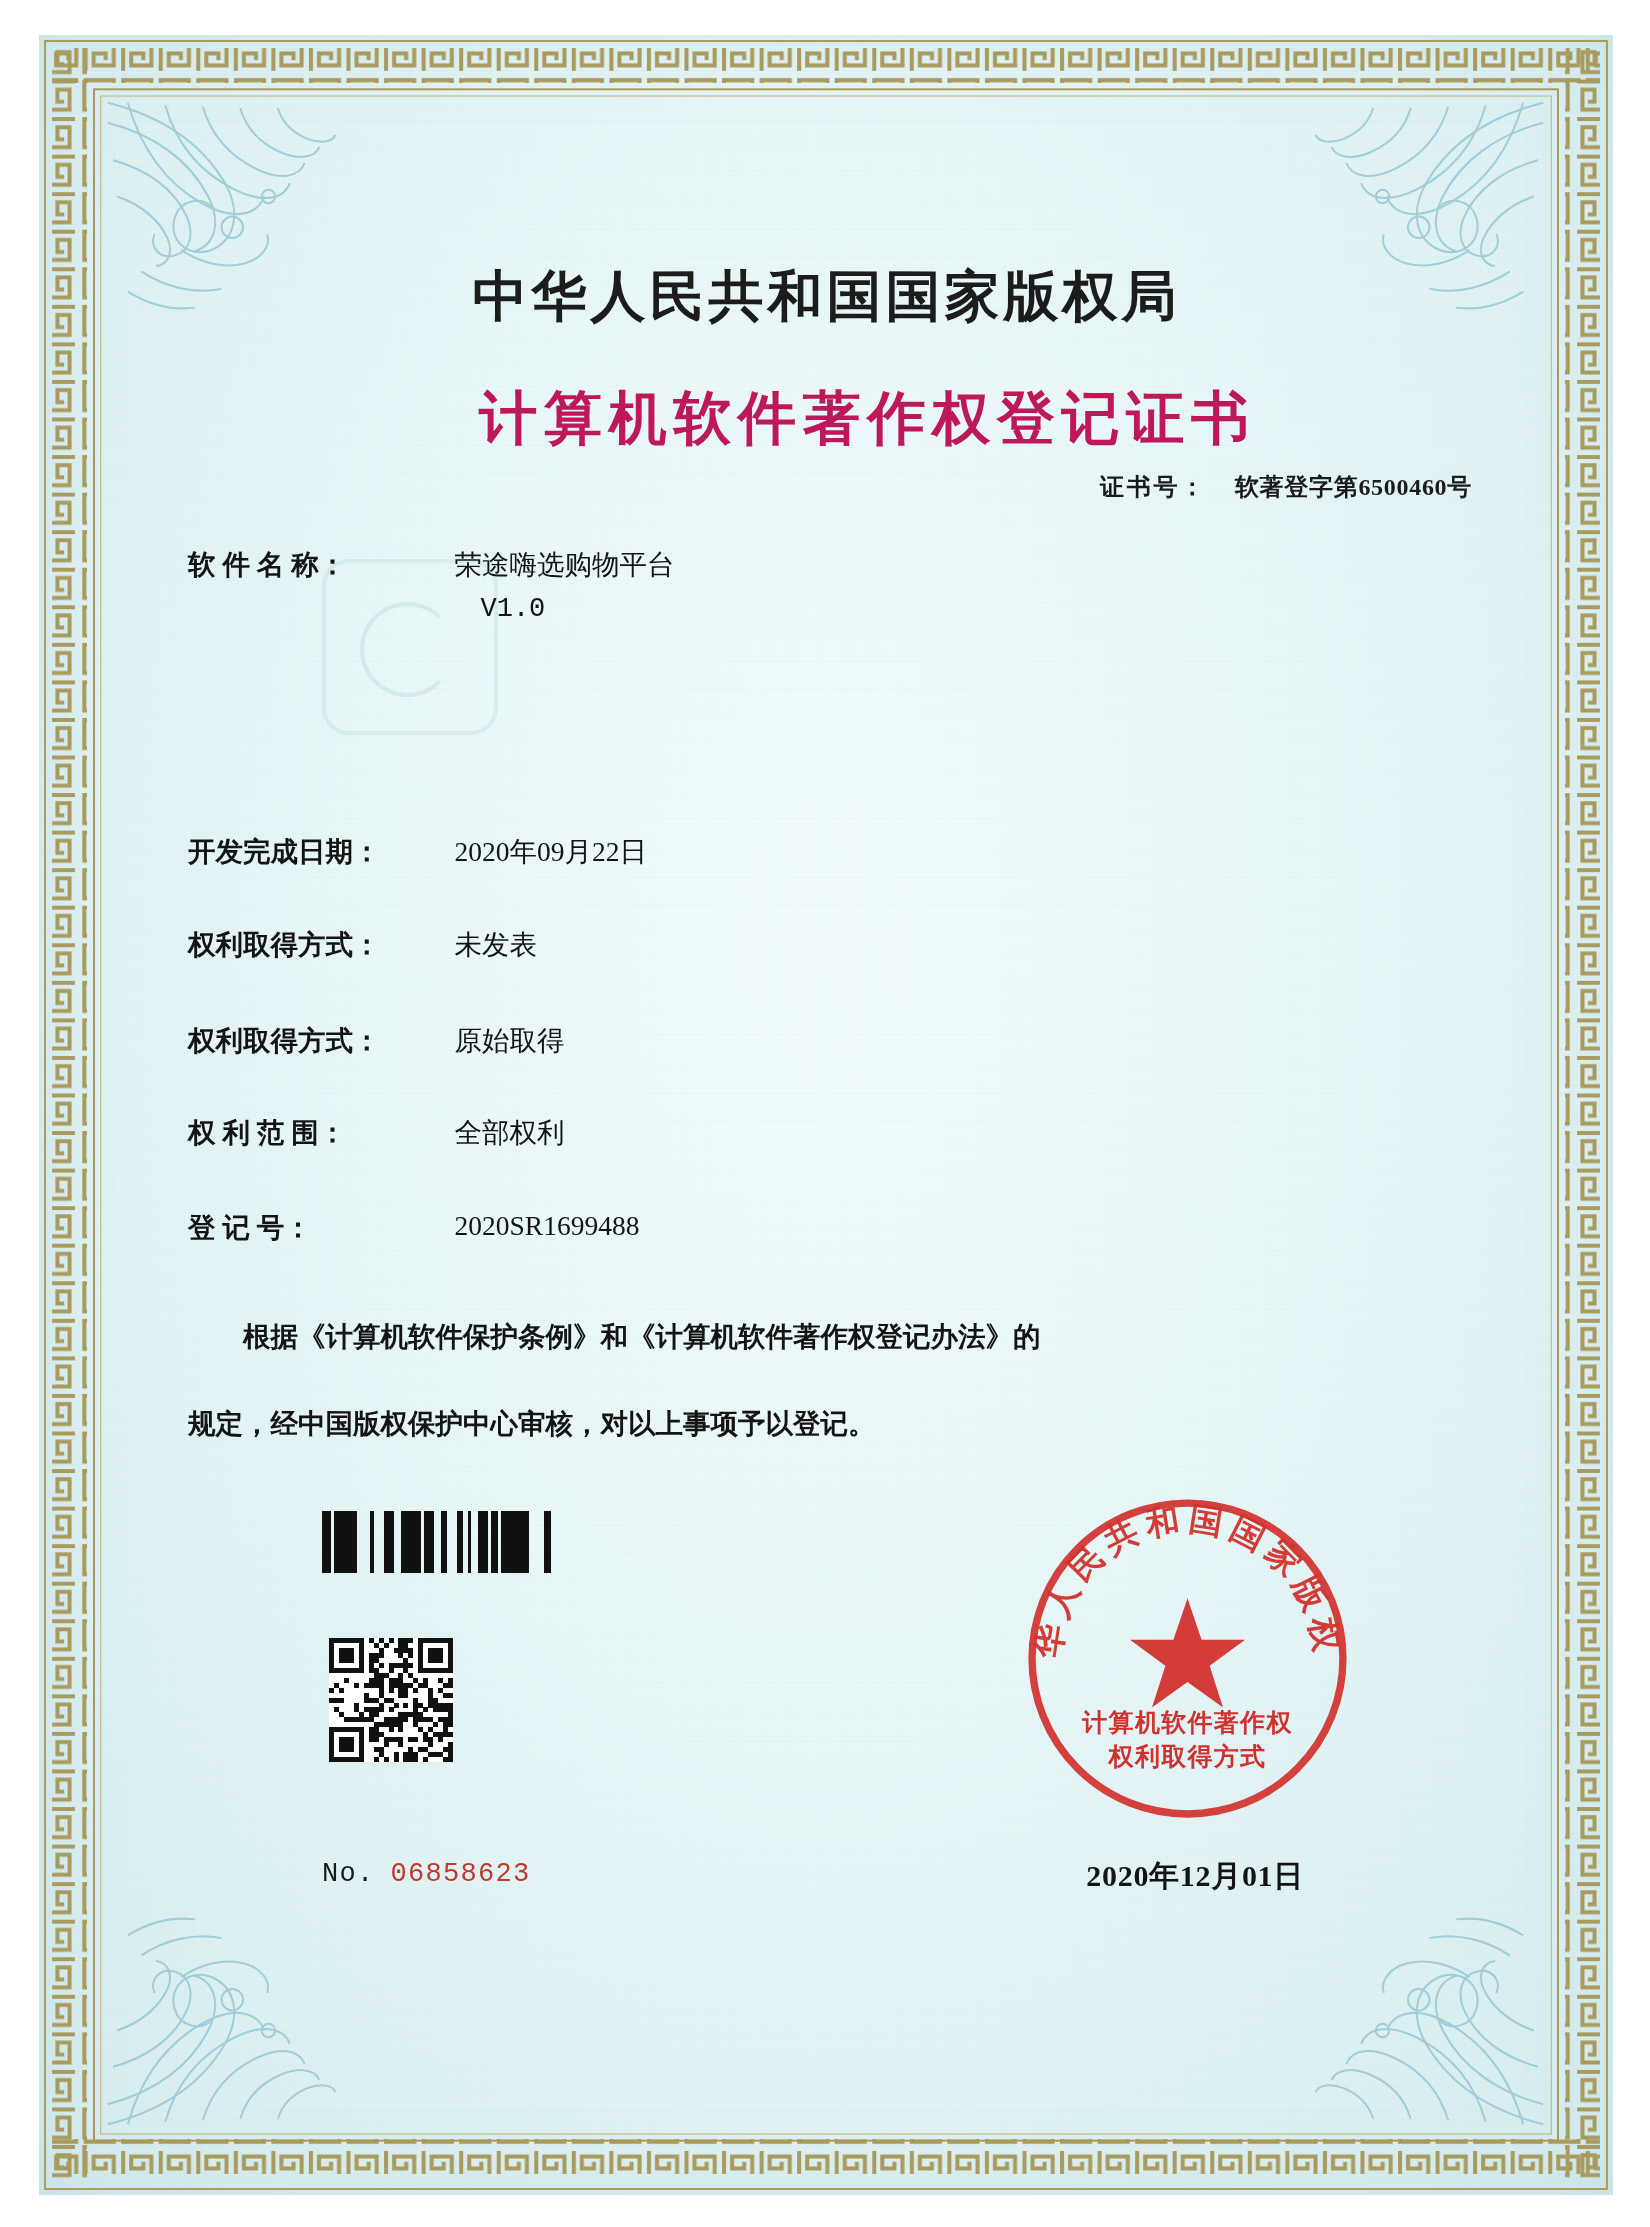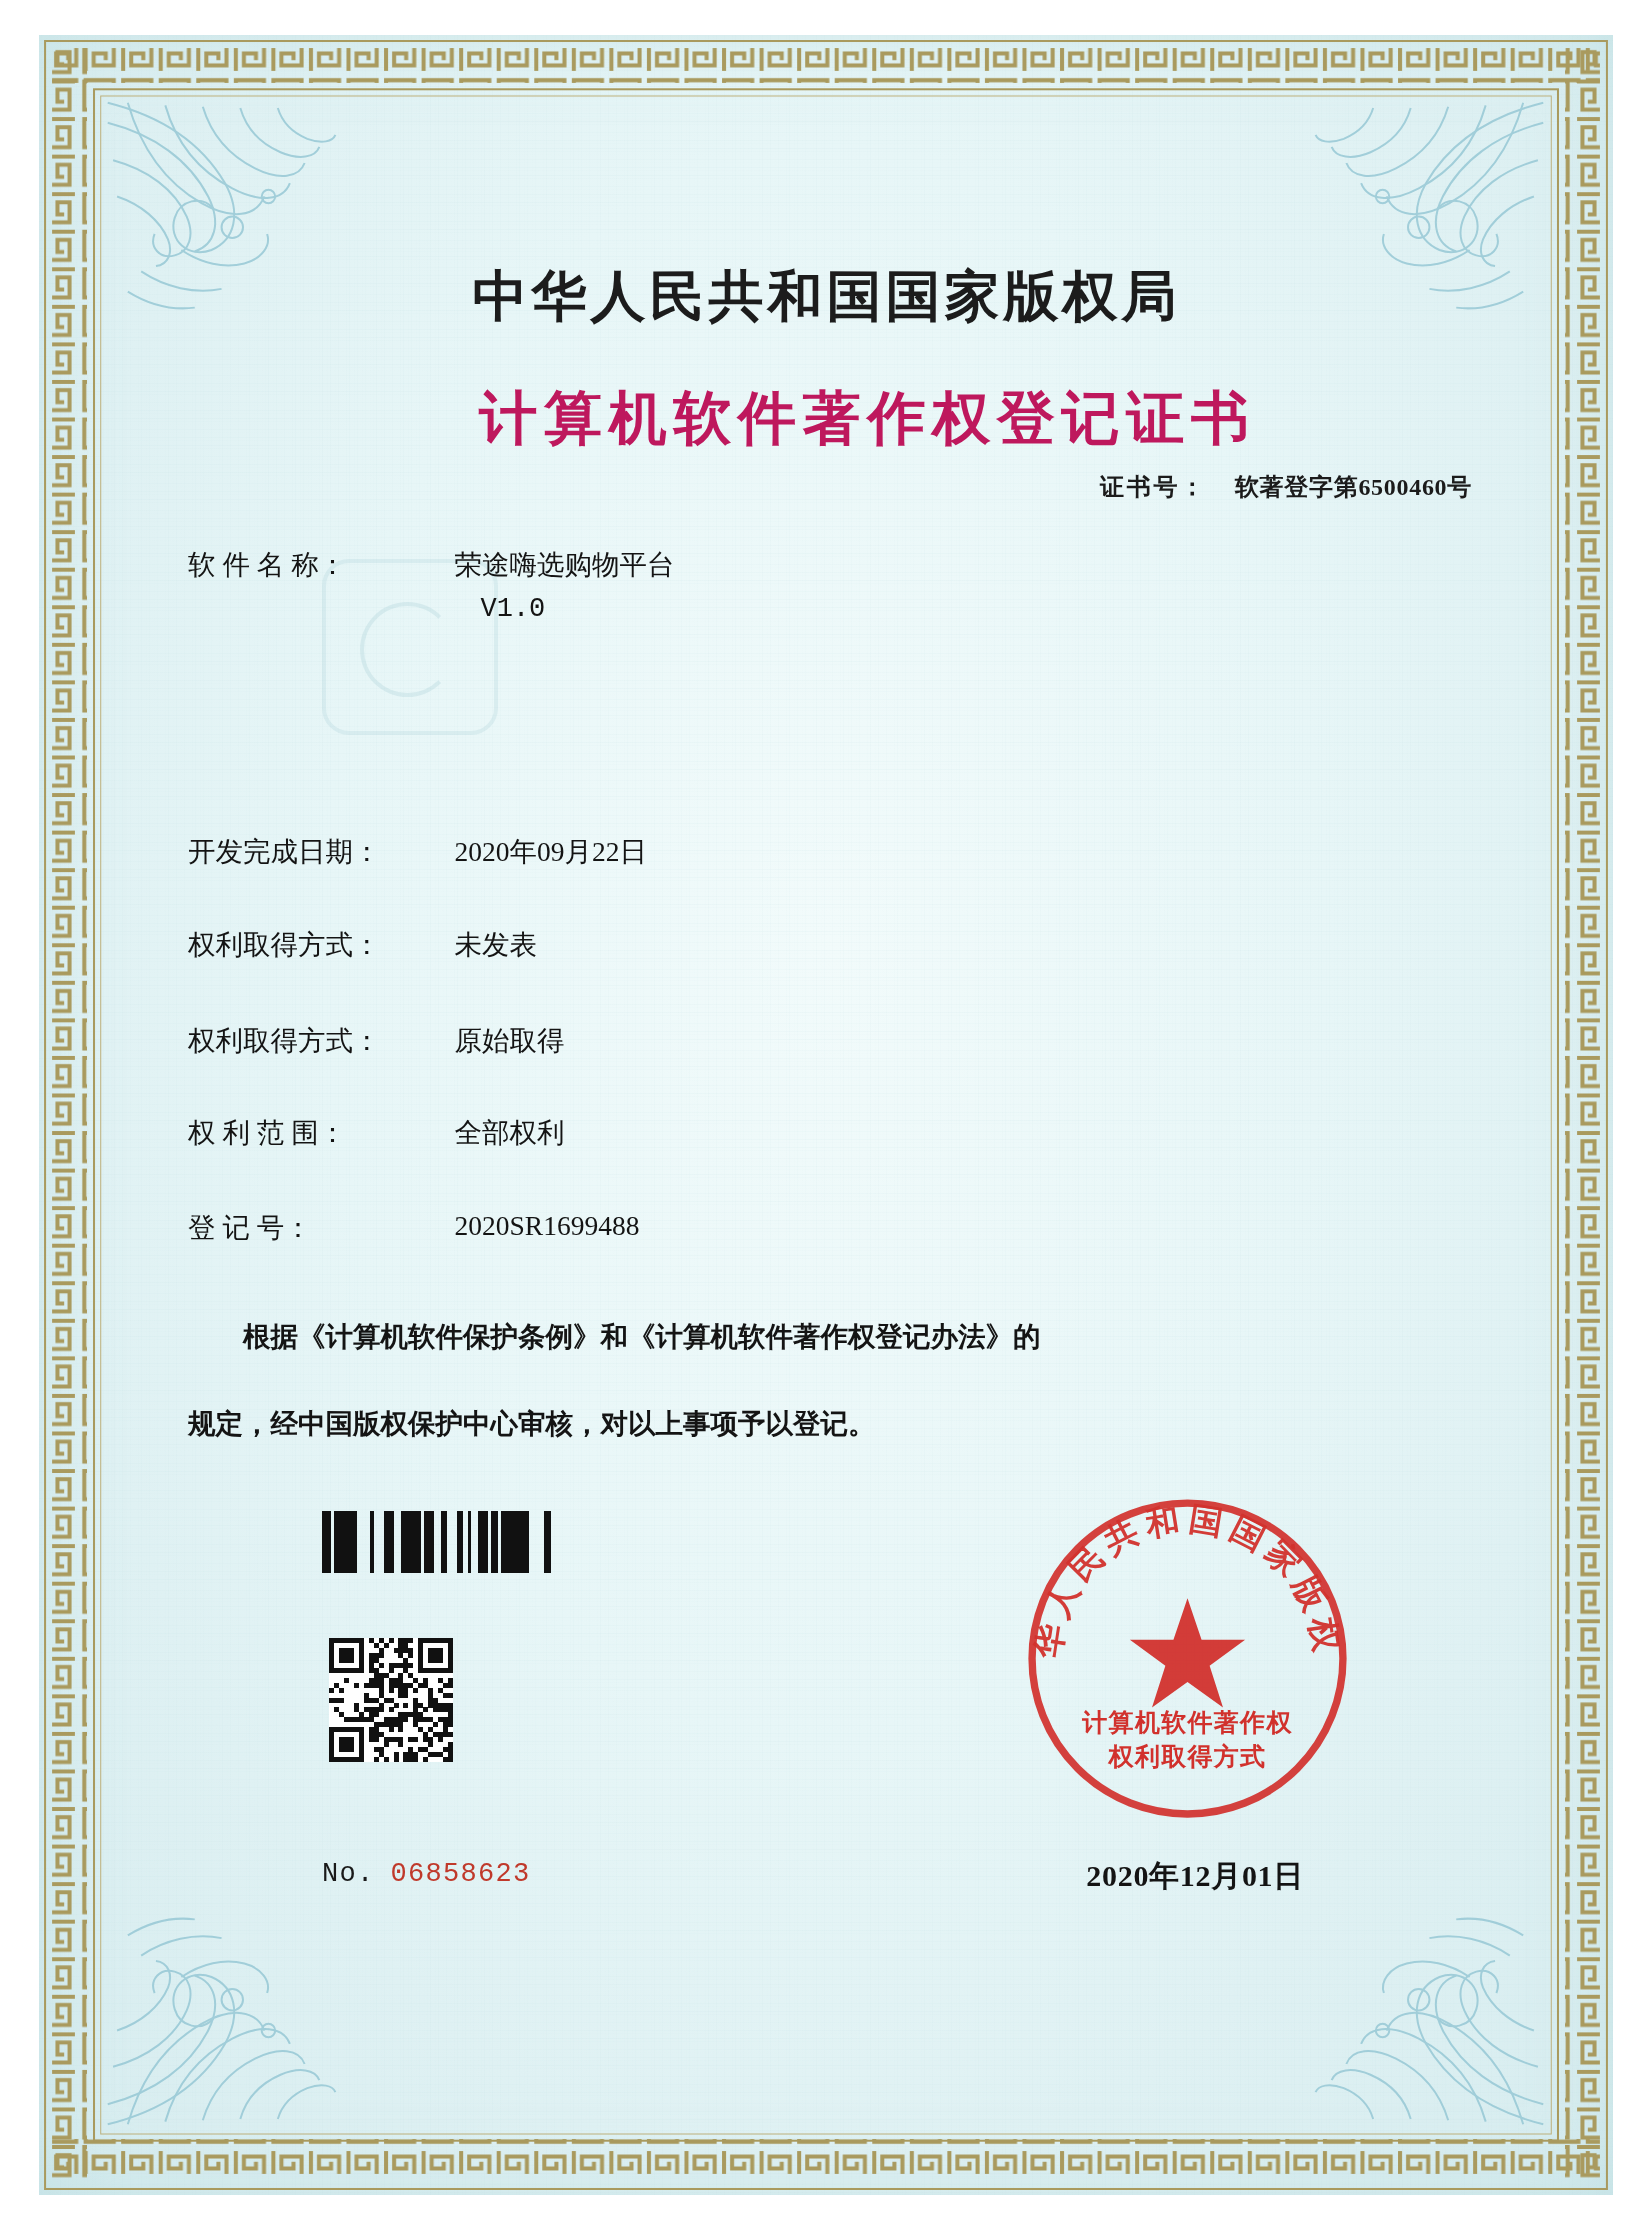--- a/index.html
+++ b/index.html
@@ -106,21 +106,21 @@
     position: absolute;
     left: 87px;
     display: flex;
     align-items: flex-start;
     font-size: 27.5px;
     color: #141414;
     white-space: nowrap;
   }
   .row .lbl {
     width: 241px;
-    font-weight: normal;
+    font-weight: bold;
     display: inline-block;
     letter-spacing: 0px;
   }
   .row .val {
     font-weight: normal;
     margin-left: 25.5px;
   }
   .row .val.mono {
     font-family: "Liberation Mono", "DejaVu Sans Mono", monospace;
     font-weight: normal;

